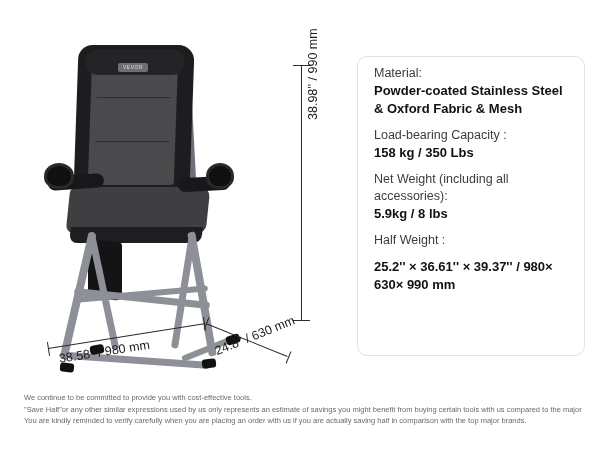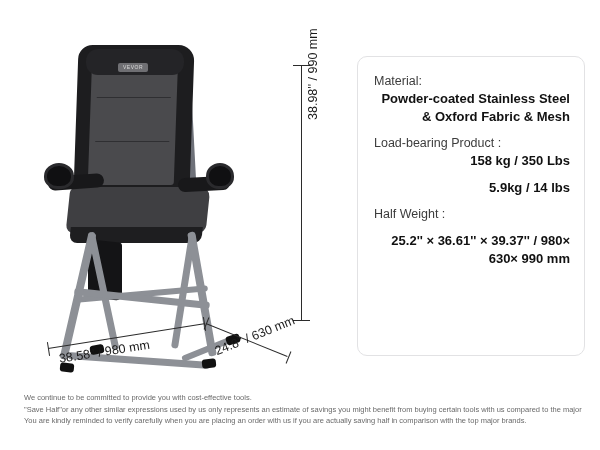--- a/index.html
+++ b/index.html
@@ -243,36 +243,35 @@
   #spec-panel {
     position: absolute;
     left: 357px;
     top: 56px;
     width: 228px;
     height: 300px;
     border: 1px solid #e2e2e4;
     border-radius: 10px;
     background: #ffffff;
     box-sizing: border-box;
-    padding: 16px 14px 10px 16px;
+    padding: 8px 14px 10px 16px;
   }
   .spec-group {
     margin-bottom: 9px;
   }
   .spec-label {
     font-size: 12.5px;
     color: #3c3c3c;
     line-height: 17px;
   }
   .spec-value {
     font-size: 13px;
     color: #111111;
     font-weight: bold;
     line-height: 18px;
-    text-align: right;
   }
 
   
   #footer {
     position: absolute;
     left: 24px;
     top: 392px;
     width: 586px;
   }
   .foot-line {
@@ -330,25 +329,26 @@
     <div class="cap" style="left:288px; top:351px; width:1px; height:13px; transform:rotate(22deg);"></div>
     <div class="dim-label" id="dim-depth-label">24.8'' / 630 mm</div>
   </div>
 
   <div id="spec-panel">
     <div class="spec-group">
       <div class="spec-label">Material:</div>
       <div class="spec-value">Powder-coated Stainless Steel &amp; Oxford Fabric &amp; Mesh</div>
     </div>
     <div class="spec-group">
-      <div class="spec-label">Load-bearing Product :</div>
+      <div class="spec-label">Load-bearing Capacity :</div>
       <div class="spec-value">158 kg / 350 Lbs</div>
     </div>
     <div class="spec-group">
-      <div class="spec-value">5.9kg / 14 lbs</div>
+      <div class="spec-label">Net Weight (including all accessories):</div>
+      <div class="spec-value">5.9kg / 8 lbs</div>
     </div>
     <div class="spec-group">
       <div class="spec-label">Half Weight :</div>
     </div>
     <div class="spec-group">
       <div class="spec-value">25.2'' × 36.61'' × 39.37'' / 980× 630× 990 mm</div>
     </div>
   </div>
 
   <div id="footer">

